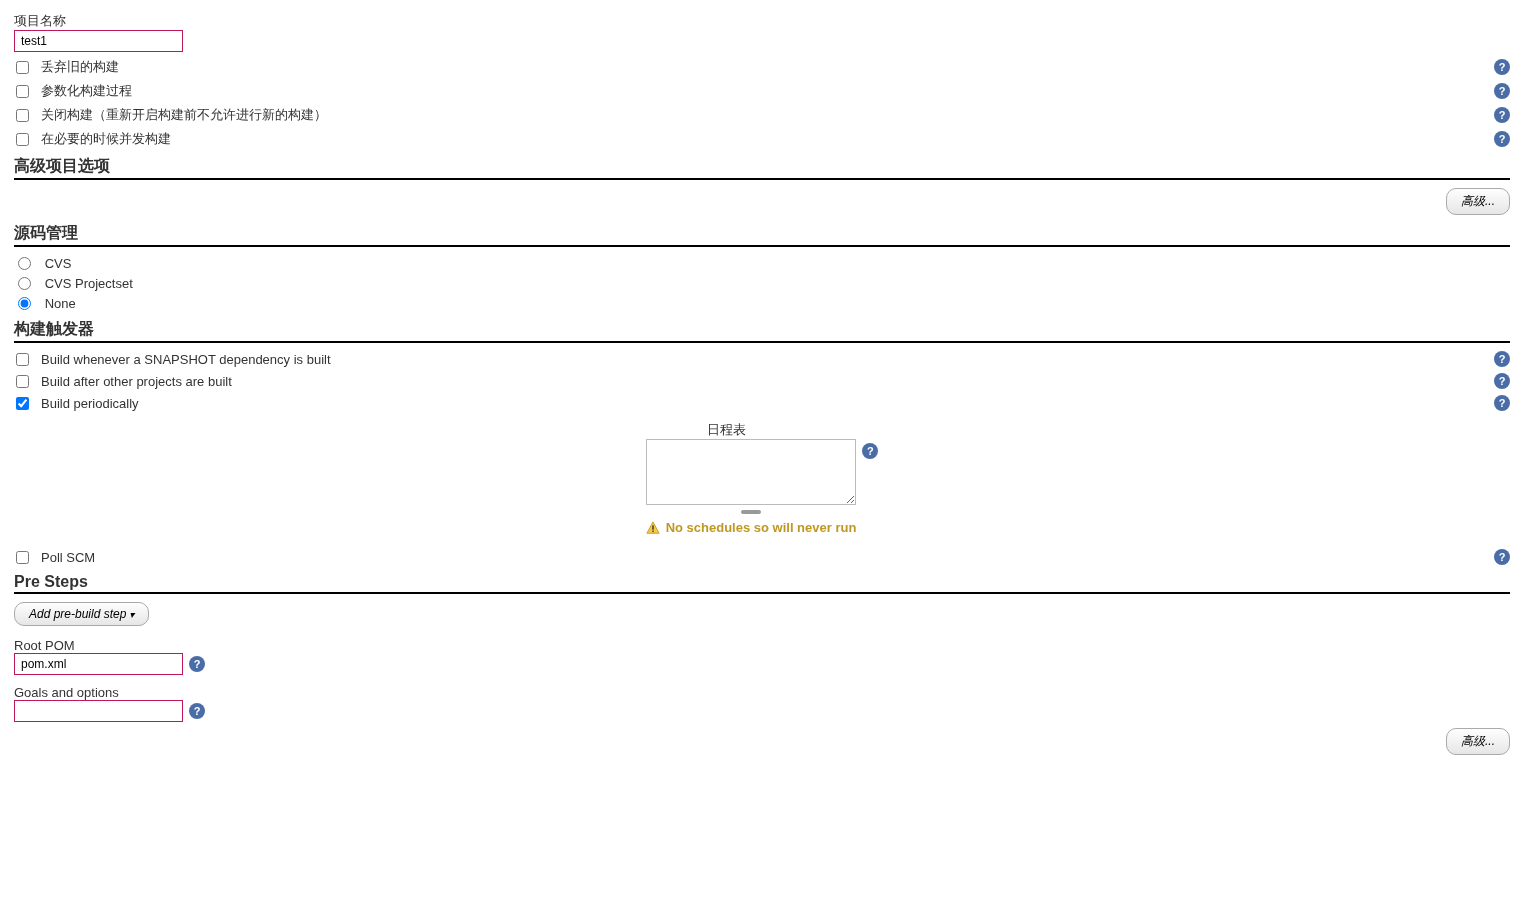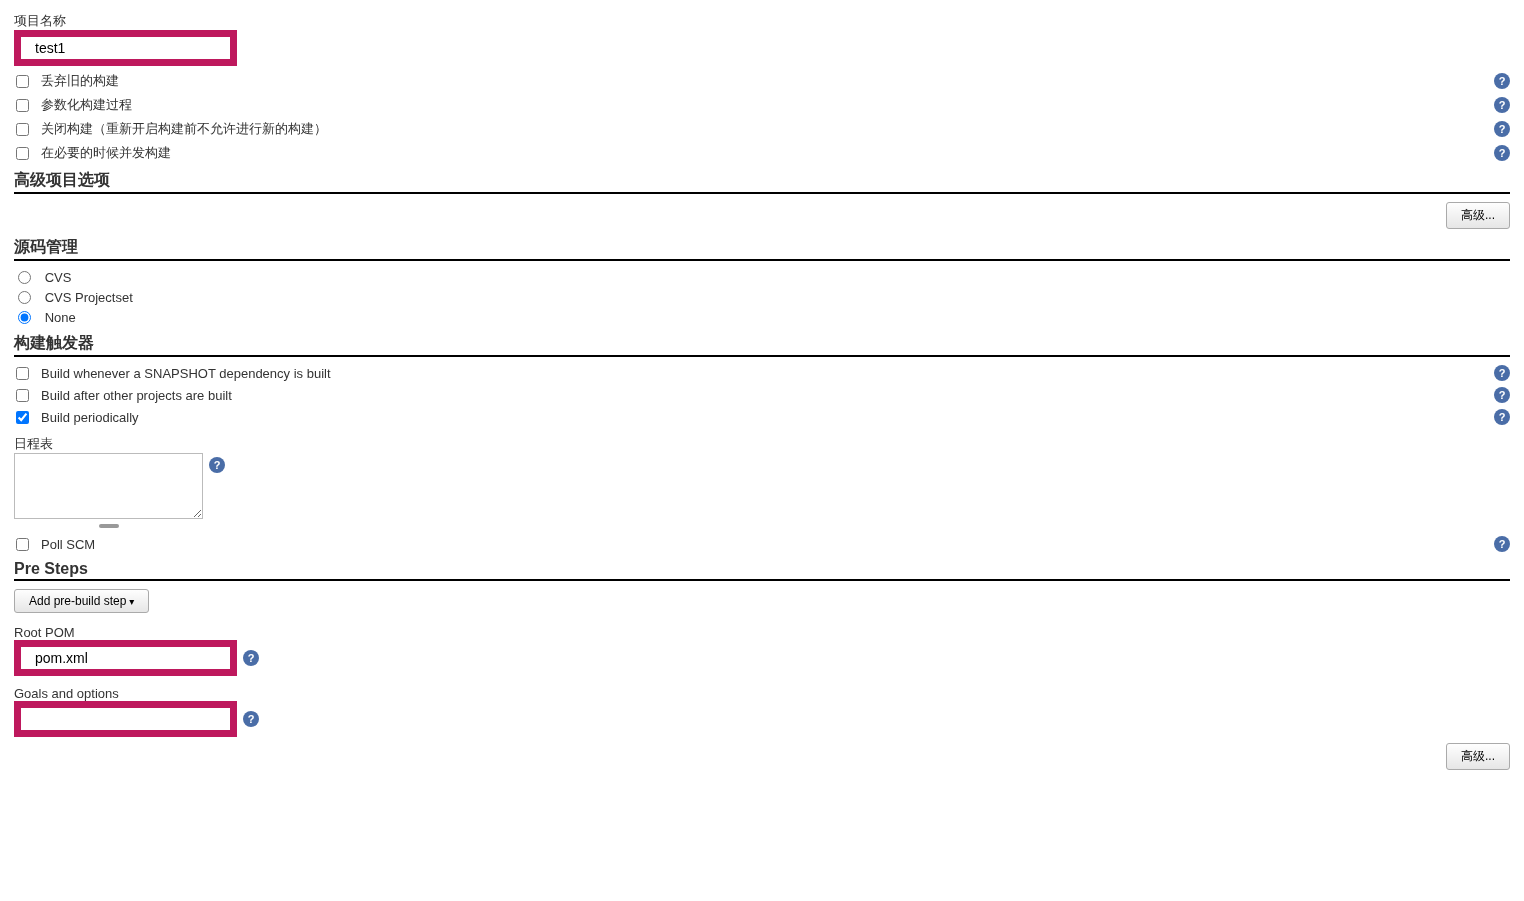--- a/index.html
+++ b/index.html
@@ -24,23 +24,23 @@
     width: 110px;
     flex-shrink: 0;
     padding-top: 4px;
     font-size: 13px;
   }
   .row .field {
     flex: 1;
   }
   input[type="text"].wide {
     width: 100%;
-    padding: 3px 14px;
-    font-size: 14px;
-    border: 7px solid #be185d;
+    padding: 3px 6px;
+    font-size: 12px;
+    border: 1px solid #be185d;
   }
   textarea.wide {
     width: 100%;
     height: 70px;
     padding: 4px 6px;
     font-size: 13px;
     border: 1px solid #bbb;
     resize: vertical;
   }
   .resize-handle {
@@ -105,41 +105,43 @@
   .right-btn-row {
     text-align: right;
     margin-bottom: 8px;
   }
   .btn {
     display: inline-block;
     padding: 4px 14px;
     font-size: 12px;
     background: linear-gradient(#fefefe, #e6e6e6);
     border: 1px solid #aaa;
-    border-radius: 3px;
+    border-radius: 10px;
     cursor: pointer;
+    font-style: italic;
   }
   .btn-caret::after {
     content: " ▾";
     font-size: 10px;
   }
   .radio-row {
     margin-bottom: 4px;
     padding-left: 2px;
   }
   .radio-row input[type="radio"] {
     margin: 0 10px 0 2px;
     vertical-align: middle;
   }
   .radio-row label {
     font-size: 13px;
     vertical-align: middle;
   }
   .indented {
     padding-left: 0;
+    align-items: center;
   }
   .warning-row {
     display: flex;
     align-items: center;
     margin: 4px 0 8px 0;
   }
   .warning-icon {
     width: 14px;
     height: 14px;
     margin-right: 6px;
@@ -236,20 +238,30 @@
   </div>
 
   <div class="row indented">
     <div class="label">日程表</div>
     <div class="field field-with-help">
       <div class="field">
         <textarea class="wide" style="height: 66px;"></textarea>
         <div class="resize-handle">
             <span></span>
           </div>
+        <div class="warning-row">
+          <span class="warning-icon">
+            <svg viewBox="0 0 16 16">
+                <path d="M8 1 L15 14 L1 14 Z" fill="#F7C948" stroke="#C09820" stroke-width="1"></path>
+                <rect x="7.2" y="5" width="1.6" height="5" fill="#333"></rect>
+                <rect x="7.2" y="11" width="1.6" height="1.6" fill="#333"></rect>
+              </svg>
+          </span>
+          <span class="warning-text">No schedules so will never run</span>
+        </div>
       </div>
       <span class="help-icon" style="align-self:flex-start;margin-top:4px">?</span>
     </div>
   </div>
 
   <div class="checkbox-row">
     <input type="checkbox" style="">
     <span class="chk-label">Poll SCM</span>
     <span class="help-icon">?</span>
   </div>

